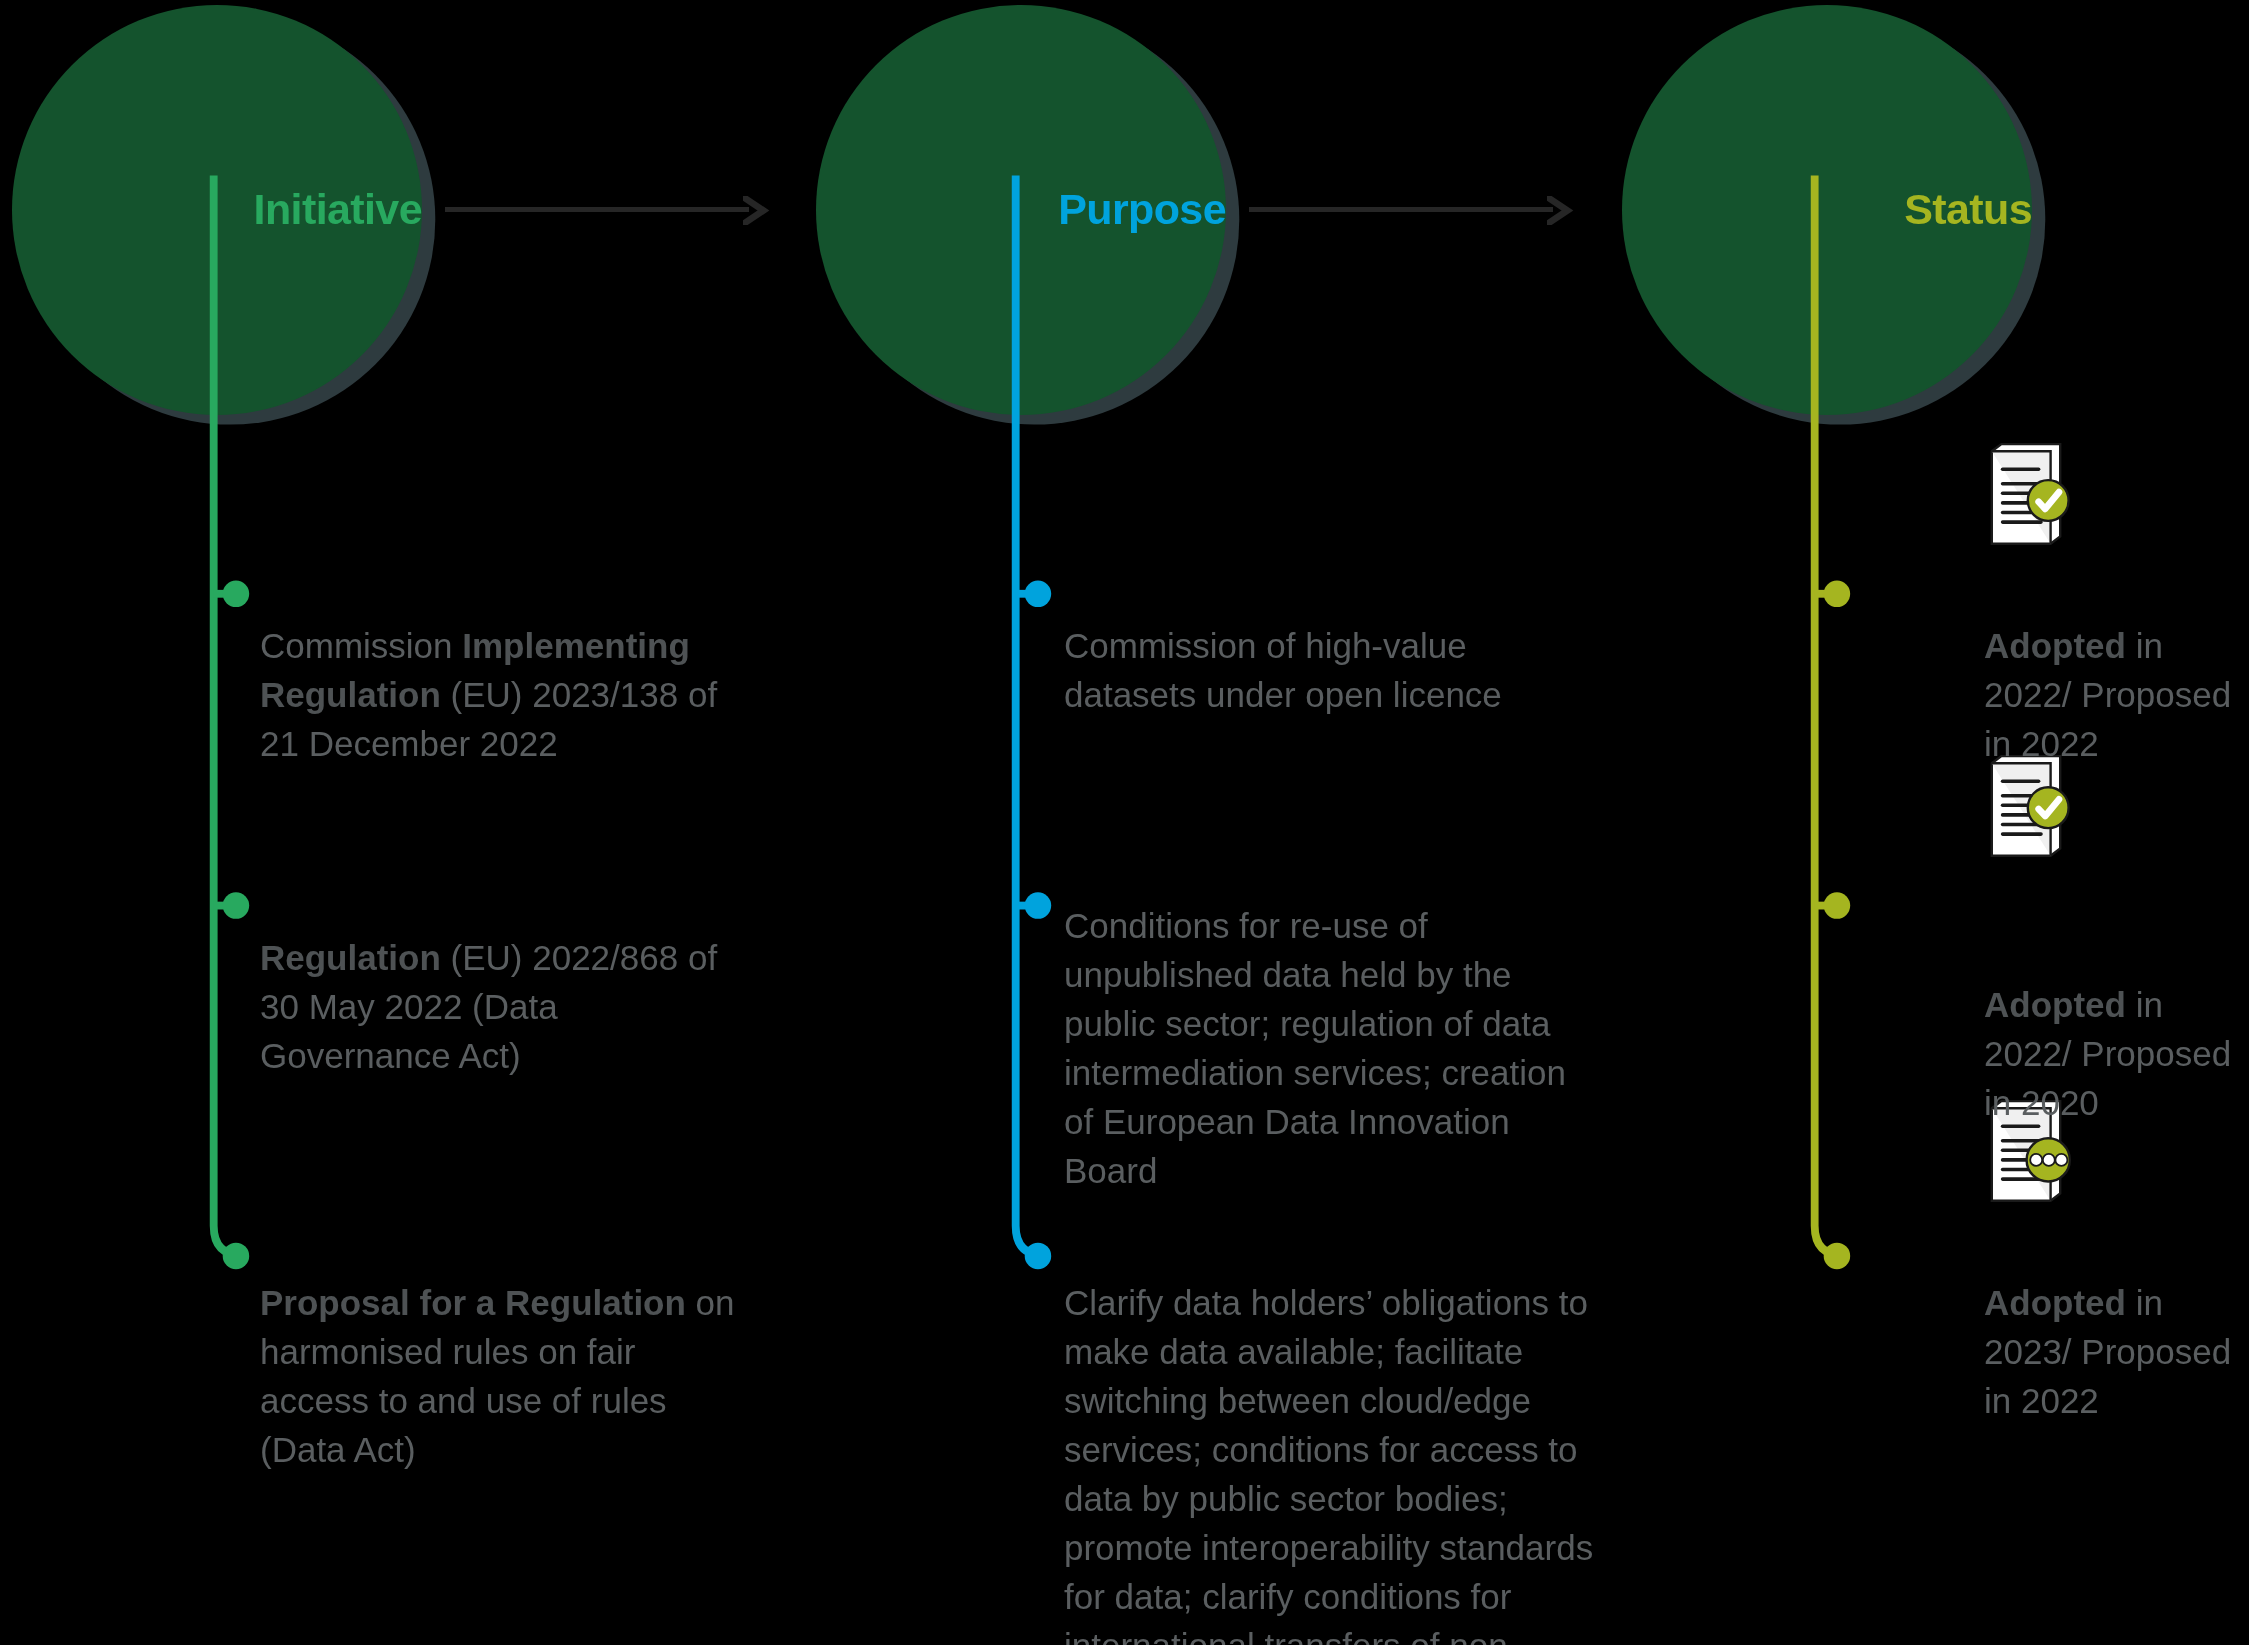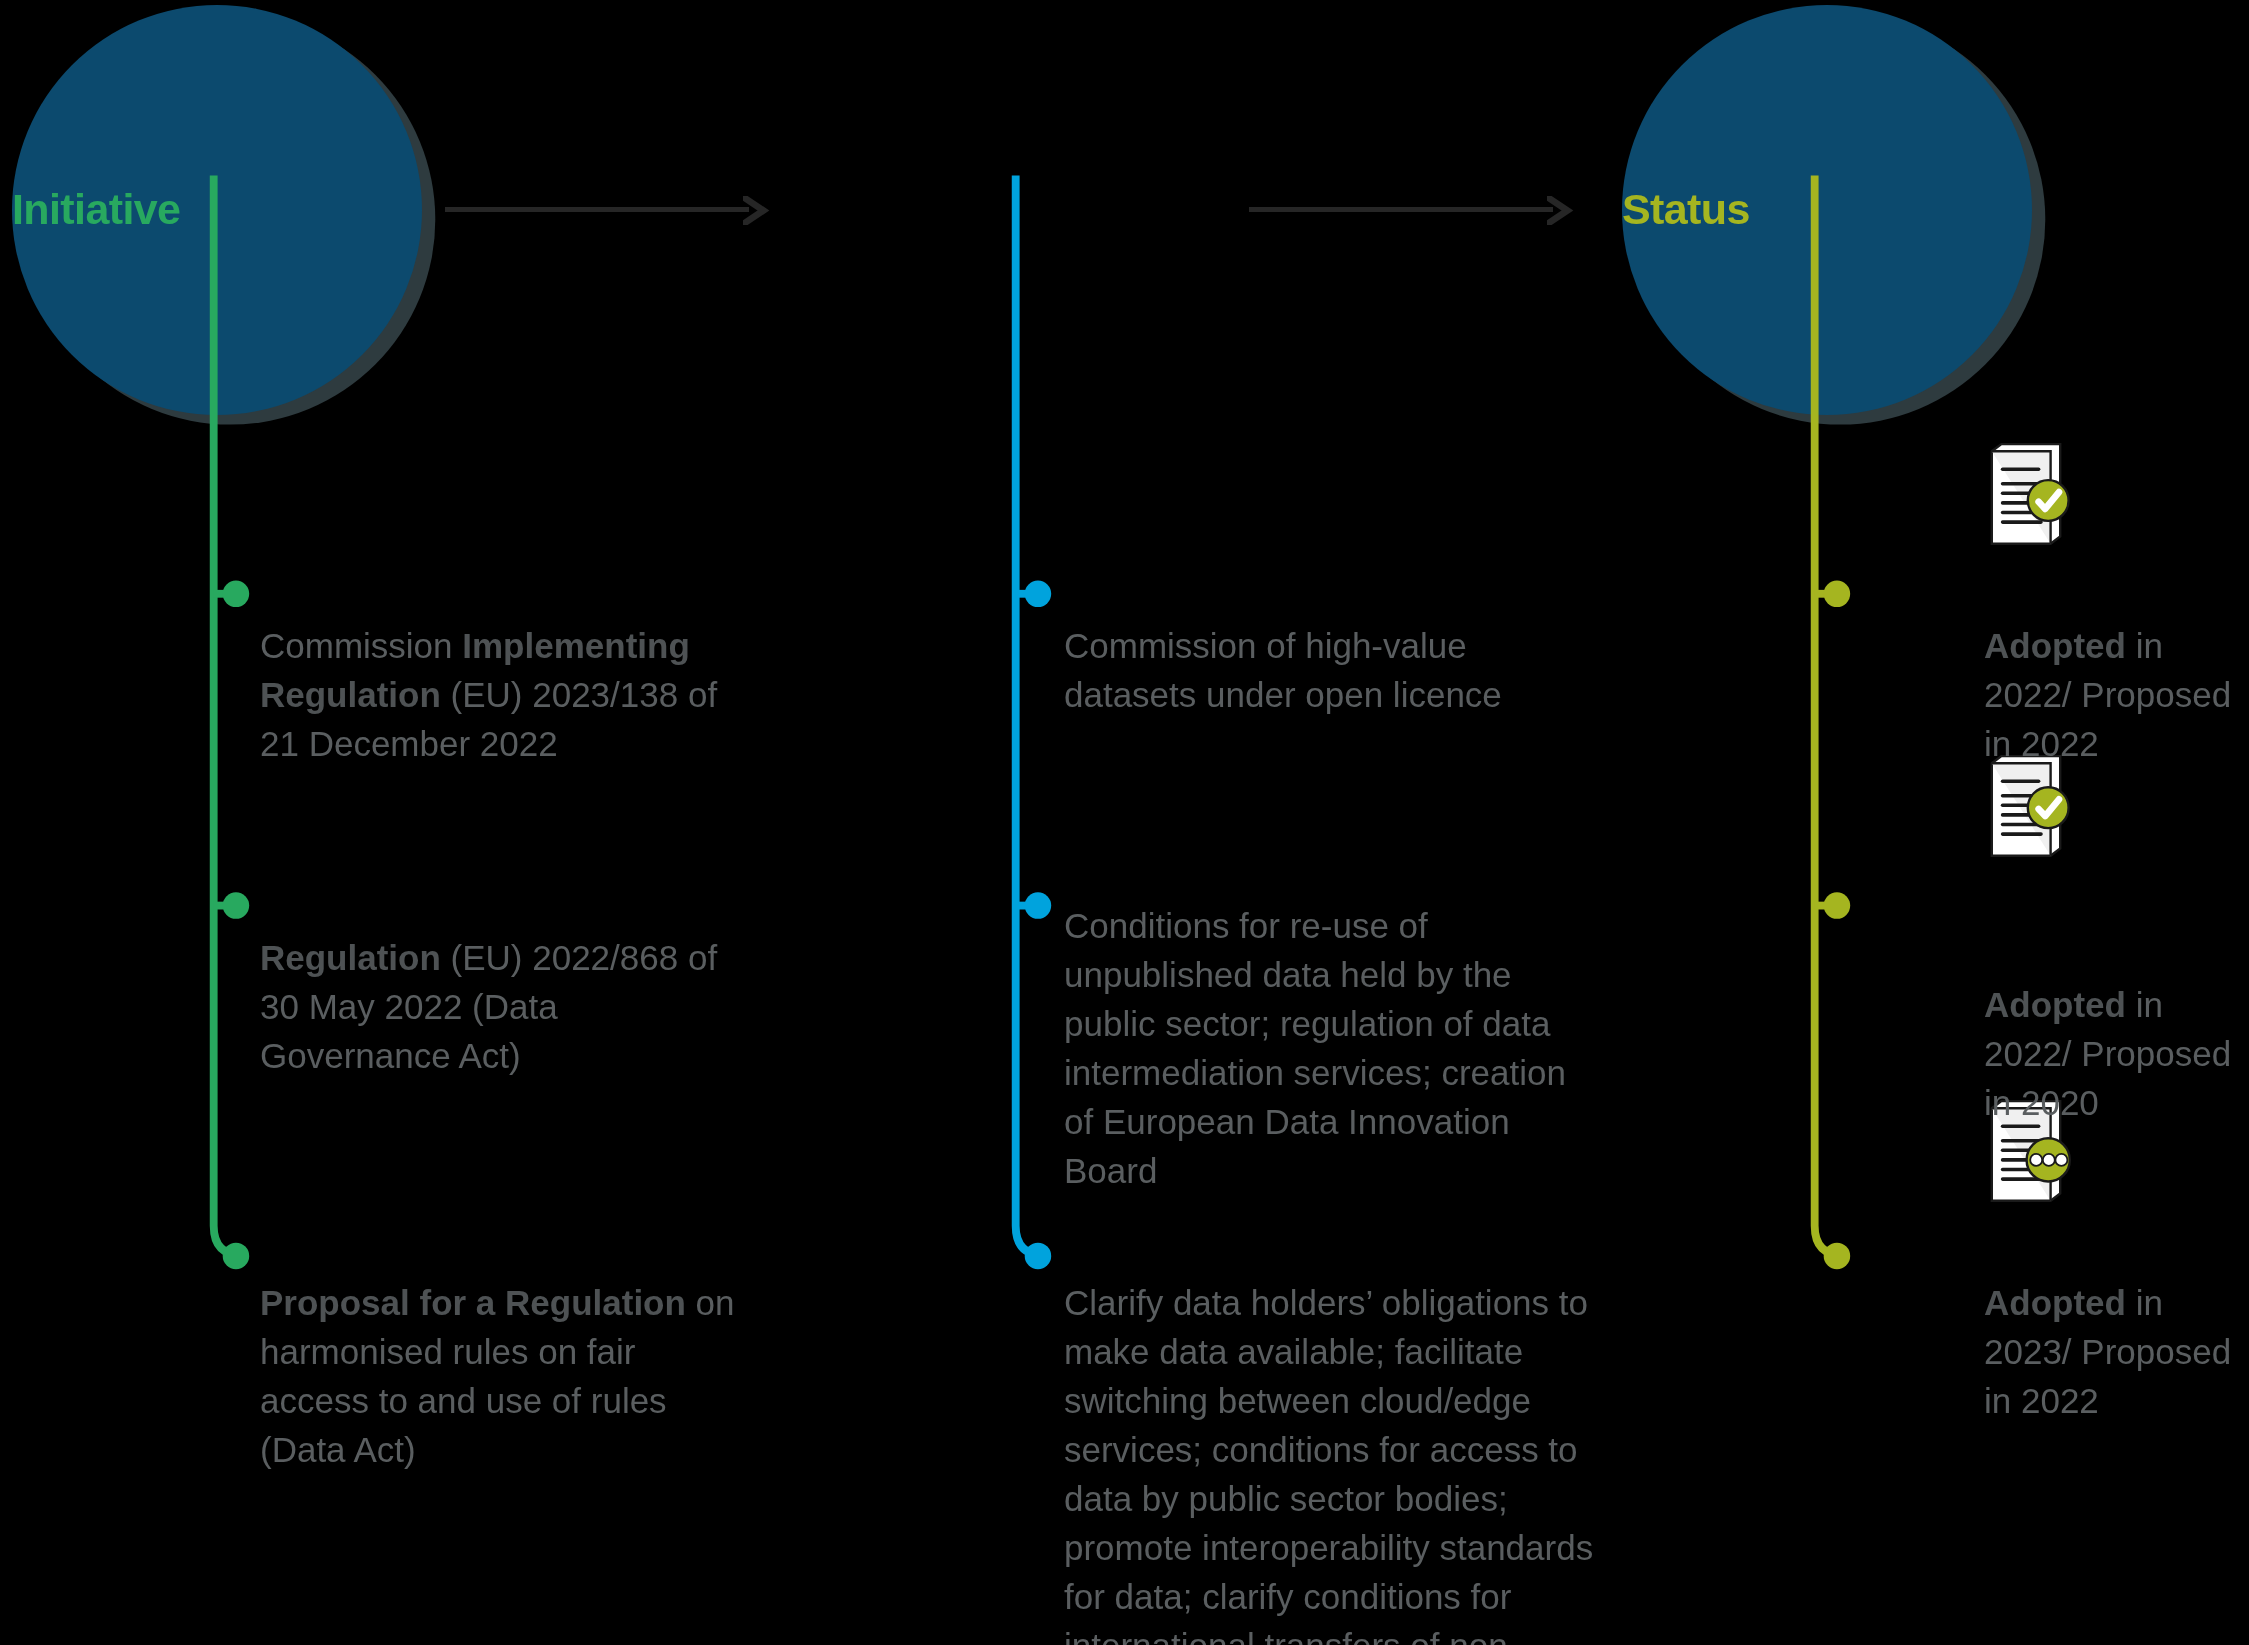--- a/index.html
+++ b/index.html
@@ -7,23 +7,23 @@
     width:2250px; height:1646px;
     background:#000;
     font-family:"Liberation Sans", sans-serif;
     overflow:hidden;
   }
   #stage{ position:relative; width:2250px; height:1646px; }
 
   
   .node{
     position:absolute; width:410px; height:410px; border-radius:50%;
-    background:#0c4a6e;
+    background:#14532d;
     box-shadow: 13.3px 9.6px 0 0 #2e3b3f;
-    display:flex; align-items:center; justify-content:flex-start;
+    display:flex; align-items:center; justify-content:flex-end;
   }
   .node-label{
     font-size:43px; font-weight:bold; letter-spacing:-0.6px;
     white-space:nowrap;
   }
   #node-initiative{ left:12px;   top:4.8px; }
   #node-purpose   { left:816px; top:4.8px; }
   #node-status    { left:1622px; top:4.8px; }
   #label-initiative{ color:#28a95f; }
   #label-purpose   { color:#00a3dd; }
@@ -83,20 +83,23 @@
 </style>
 </head>
 <body>
 
 <div id="stage">
 
   <div class="node" id="node-initiative">
     <span class="node-label" id="label-initiative">Initiative</span>
   </div>
 
+  <div class="node" id="node-purpose">
+    <span class="node-label" id="label-purpose">Purpose</span>
+  </div>
 
   <div class="node" id="node-status">
     <span class="node-label" id="label-status">Status</span>
   </div>
 
   <div class="arrow" id="arrow-1">
     <div class="shaft"></div>
     <div class="head" style="left:298px;">
       <svg width="36" height="29" viewBox="0 0 60 48">
         <path d="M4 4 L34 24 L4 44" fill="none" stroke="#262626" stroke-width="11" stroke-linecap="square" stroke-linejoin="miter"></path>

